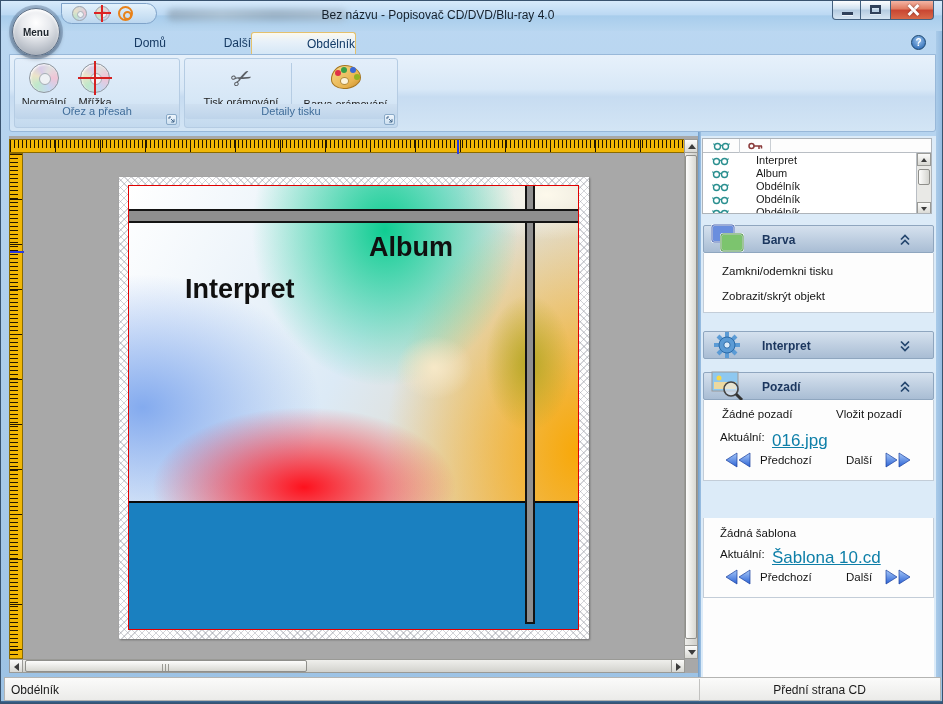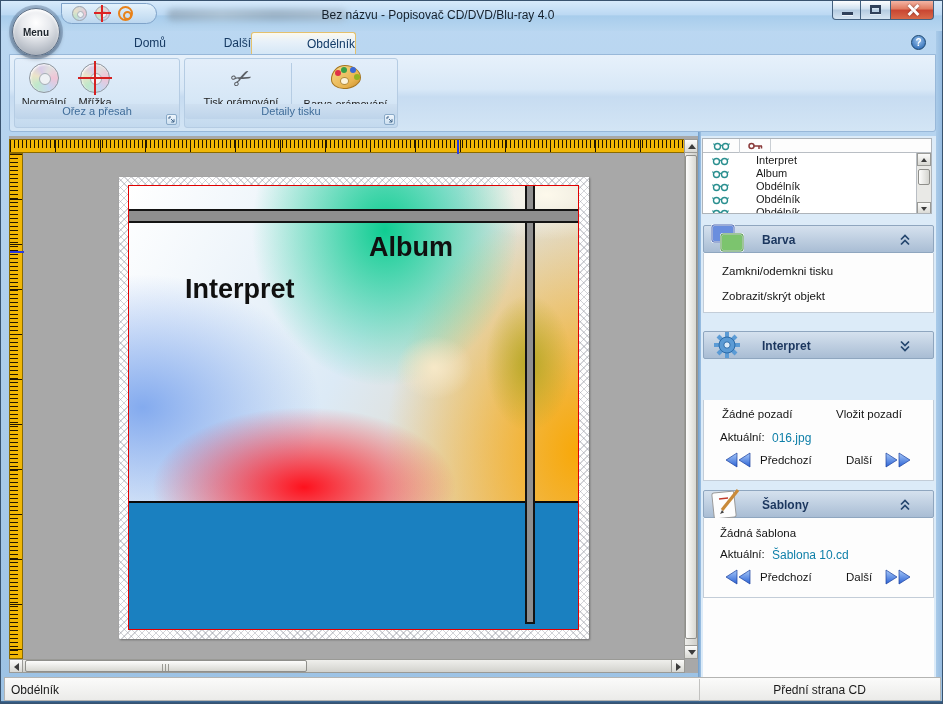--- a/index.html
+++ b/index.html
@@ -191,21 +191,21 @@
   .ph-vrstvy { top:89px; }  .pb-vrstvy { top:117px; height:60px; }
   .ph-vlast  { top:195px; }
   .ph-pozadi { top:236px; } .pb-pozadi { top:264px; height:81px; }
   .ph-sabl   { top:354px; } .pb-sabl   { top:382px; height:80px; }
   .sb-bottom { position:absolute; left:2px; top:462px; width:231px; height:79px; background:#fdfdfd; }
 
   .pitem { position:absolute; left:18px; font-size:11.5px; color:#141414; cursor:pointer; }
   .pi-0 { top:12px; } .pi-1 { top:37px; }
   .plabel { position:absolute; font-size:11.5px; color:#141414; }
   .plink  { position:absolute; font-size:11.5px; color:#141414; cursor:pointer; }
-  .pval   { position:absolute; font-size:12px; color:#0e7fa8; }
+  .pval   { position:absolute; font-size:17px; color:#0e7fa8;text-decoration:underline; }
   .navrow-icon { position:absolute; width:28px; height:16px; cursor:pointer; }
 
   
   .statusbar { position:absolute; left:3px; top:676px; width:937px; height:24px;
     background:linear-gradient(180deg,#fbfbfa,#ebebe9); border:1px solid #b4b4b2; }
   .status-left { position:absolute; left:6px; top:5px; font-size:12px; color:#1a1a1a; }
   .status-right { position:absolute; left:697px; top:5px; width:235px; text-align:center; font-size:12px; color:#1a1a1a; }
   .status-sep { position:absolute; left:694px; top:1px; width:1px; height:22px; background:#c2c2c0; }
   .bottom-frame { position:absolute; left:0; top:700px; width:943px; height:4px; background:linear-gradient(180deg,#46719c,#16304e); }
 </style>
@@ -445,20 +445,34 @@
         <circle cx="17" cy="17" r="8" fill="#5b9bd5" stroke="#2a6aa8" stroke-width="1"></circle>
         <circle cx="17" cy="17" r="3.2" fill="#dcebf8" stroke="#2a6aa8" stroke-width="1"></circle>
       </svg>
       <span class="ptitle">Interpret</span>
       <svg class="chev" viewBox="0 0 12 12">
         <polyline points="2,1.5 6,5.5 10,1.5" fill="none" stroke="#24466e" stroke-width="1.7"></polyline>
         <polyline points="2,6.5 6,10.5 10,6.5" fill="none" stroke="#24466e" stroke-width="1.7"></polyline>
       </svg>
     </div>
 
+    <div class="panel-head ph-pozadi">
+      <svg class="picon" viewBox="0 0 36 34">
+        <rect x="2" y="3" width="26" height="19" fill="#8ec8f0" stroke="#9a9a9a" stroke-width="1"></rect>
+        <rect x="4" y="13" width="22" height="7" fill="#ecd9a0"></rect>
+        <circle cx="9" cy="9" r="2.5" fill="#f6d84a"></circle>
+        <circle cx="21" cy="20" r="7" fill="rgba(225,235,245,0.55)" stroke="#444" stroke-width="1.6"></circle>
+        <line x1="26" y1="25" x2="32" y2="31" stroke="#333" stroke-width="3"></line>
+      </svg>
+      <span class="ptitle">Pozadí</span>
+      <svg class="chev" viewBox="0 0 12 12">
+        <polyline points="2,5.5 6,1.5 10,5.5" fill="none" stroke="#24466e" stroke-width="1.7"></polyline>
+        <polyline points="2,10.5 6,6.5 10,10.5" fill="none" stroke="#24466e" stroke-width="1.7"></polyline>
+      </svg>
+    </div>
     <div class="panel-body pb-pozadi">
       <span class="plink" style="left:18px; top:8px;">Žádné pozadí</span>
       <span class="plink" style="left:132px; top:8px;">Vložit pozadí</span>
       <span class="plabel" style="left:16px; top:31px;">Aktuální:</span>
       <span class="pval" style="left:68px; top:31px;">016.jpg</span>
       <svg class="navrow-icon" style="left:20px; top:52px;" viewBox="0 0 28 16">
         <defs>
             <linearGradient id="gpl" x1="0" y1="0" x2="0" y2="1">
               <stop offset="0" stop-color="#a7c8f8"></stop>
               <stop offset="1" stop-color="#2b62d4"></stop>
@@ -474,33 +488,20 @@
             <linearGradient id="gpr" x1="0" y1="0" x2="0" y2="1">
               <stop offset="0" stop-color="#a7c8f8"></stop>
               <stop offset="1" stop-color="#2b62d4"></stop>
             </linearGradient>
           </defs>
         <polygon points="2,1 13,8 2,15" fill="url(#gpr)" stroke="#1a3f9e" stroke-width="0.7"></polygon>
         <polygon points="15,1 26,8 15,15" fill="url(#gpr)" stroke="#1a3f9e" stroke-width="0.7"></polygon>
       </svg>
     </div>
 
-    <div class="panel-head ph-sabl">
-      <svg class="picon" viewBox="0 0 36 34">
-        <rect x="3" y="5" width="22" height="26" rx="2" fill="#fdfdfd" stroke="#9a9a9a" stroke-width="1" transform="rotate(-6 14 18)"></rect>
-        <line x1="28" y1="3" x2="12" y2="23" stroke="#c98a3a" stroke-width="3.2"></line>
-        <polygon points="12,23 10,27 14,25.5" fill="#444"></polygon>
-        <line x1="9" y1="12" x2="18" y2="11" stroke="#c0392b" stroke-width="1.4"></line>
-      </svg>
-      <span class="ptitle">Šablony</span>
-      <svg class="chev" viewBox="0 0 12 12">
-        <polyline points="2,5.5 6,1.5 10,5.5" fill="none" stroke="#24466e" stroke-width="1.7"></polyline>
-        <polyline points="2,10.5 6,6.5 10,10.5" fill="none" stroke="#24466e" stroke-width="1.7"></polyline>
-      </svg>
-    </div>
     <div class="panel-body pb-sabl">
       <span class="plink" style="left:16px; top:9px;">Žádná šablona</span>
       <span class="plabel" style="left:16px; top:30px;">Aktuální:</span>
       <span class="pval" style="left:68px; top:30px;">Šablona 10.cd</span>
       <svg class="navrow-icon" style="left:20px; top:51px;" viewBox="0 0 28 16">
         <defs>
             <linearGradient id="gsl" x1="0" y1="0" x2="0" y2="1">
               <stop offset="0" stop-color="#a7c8f8"></stop>
               <stop offset="1" stop-color="#2b62d4"></stop>
             </linearGradient>

